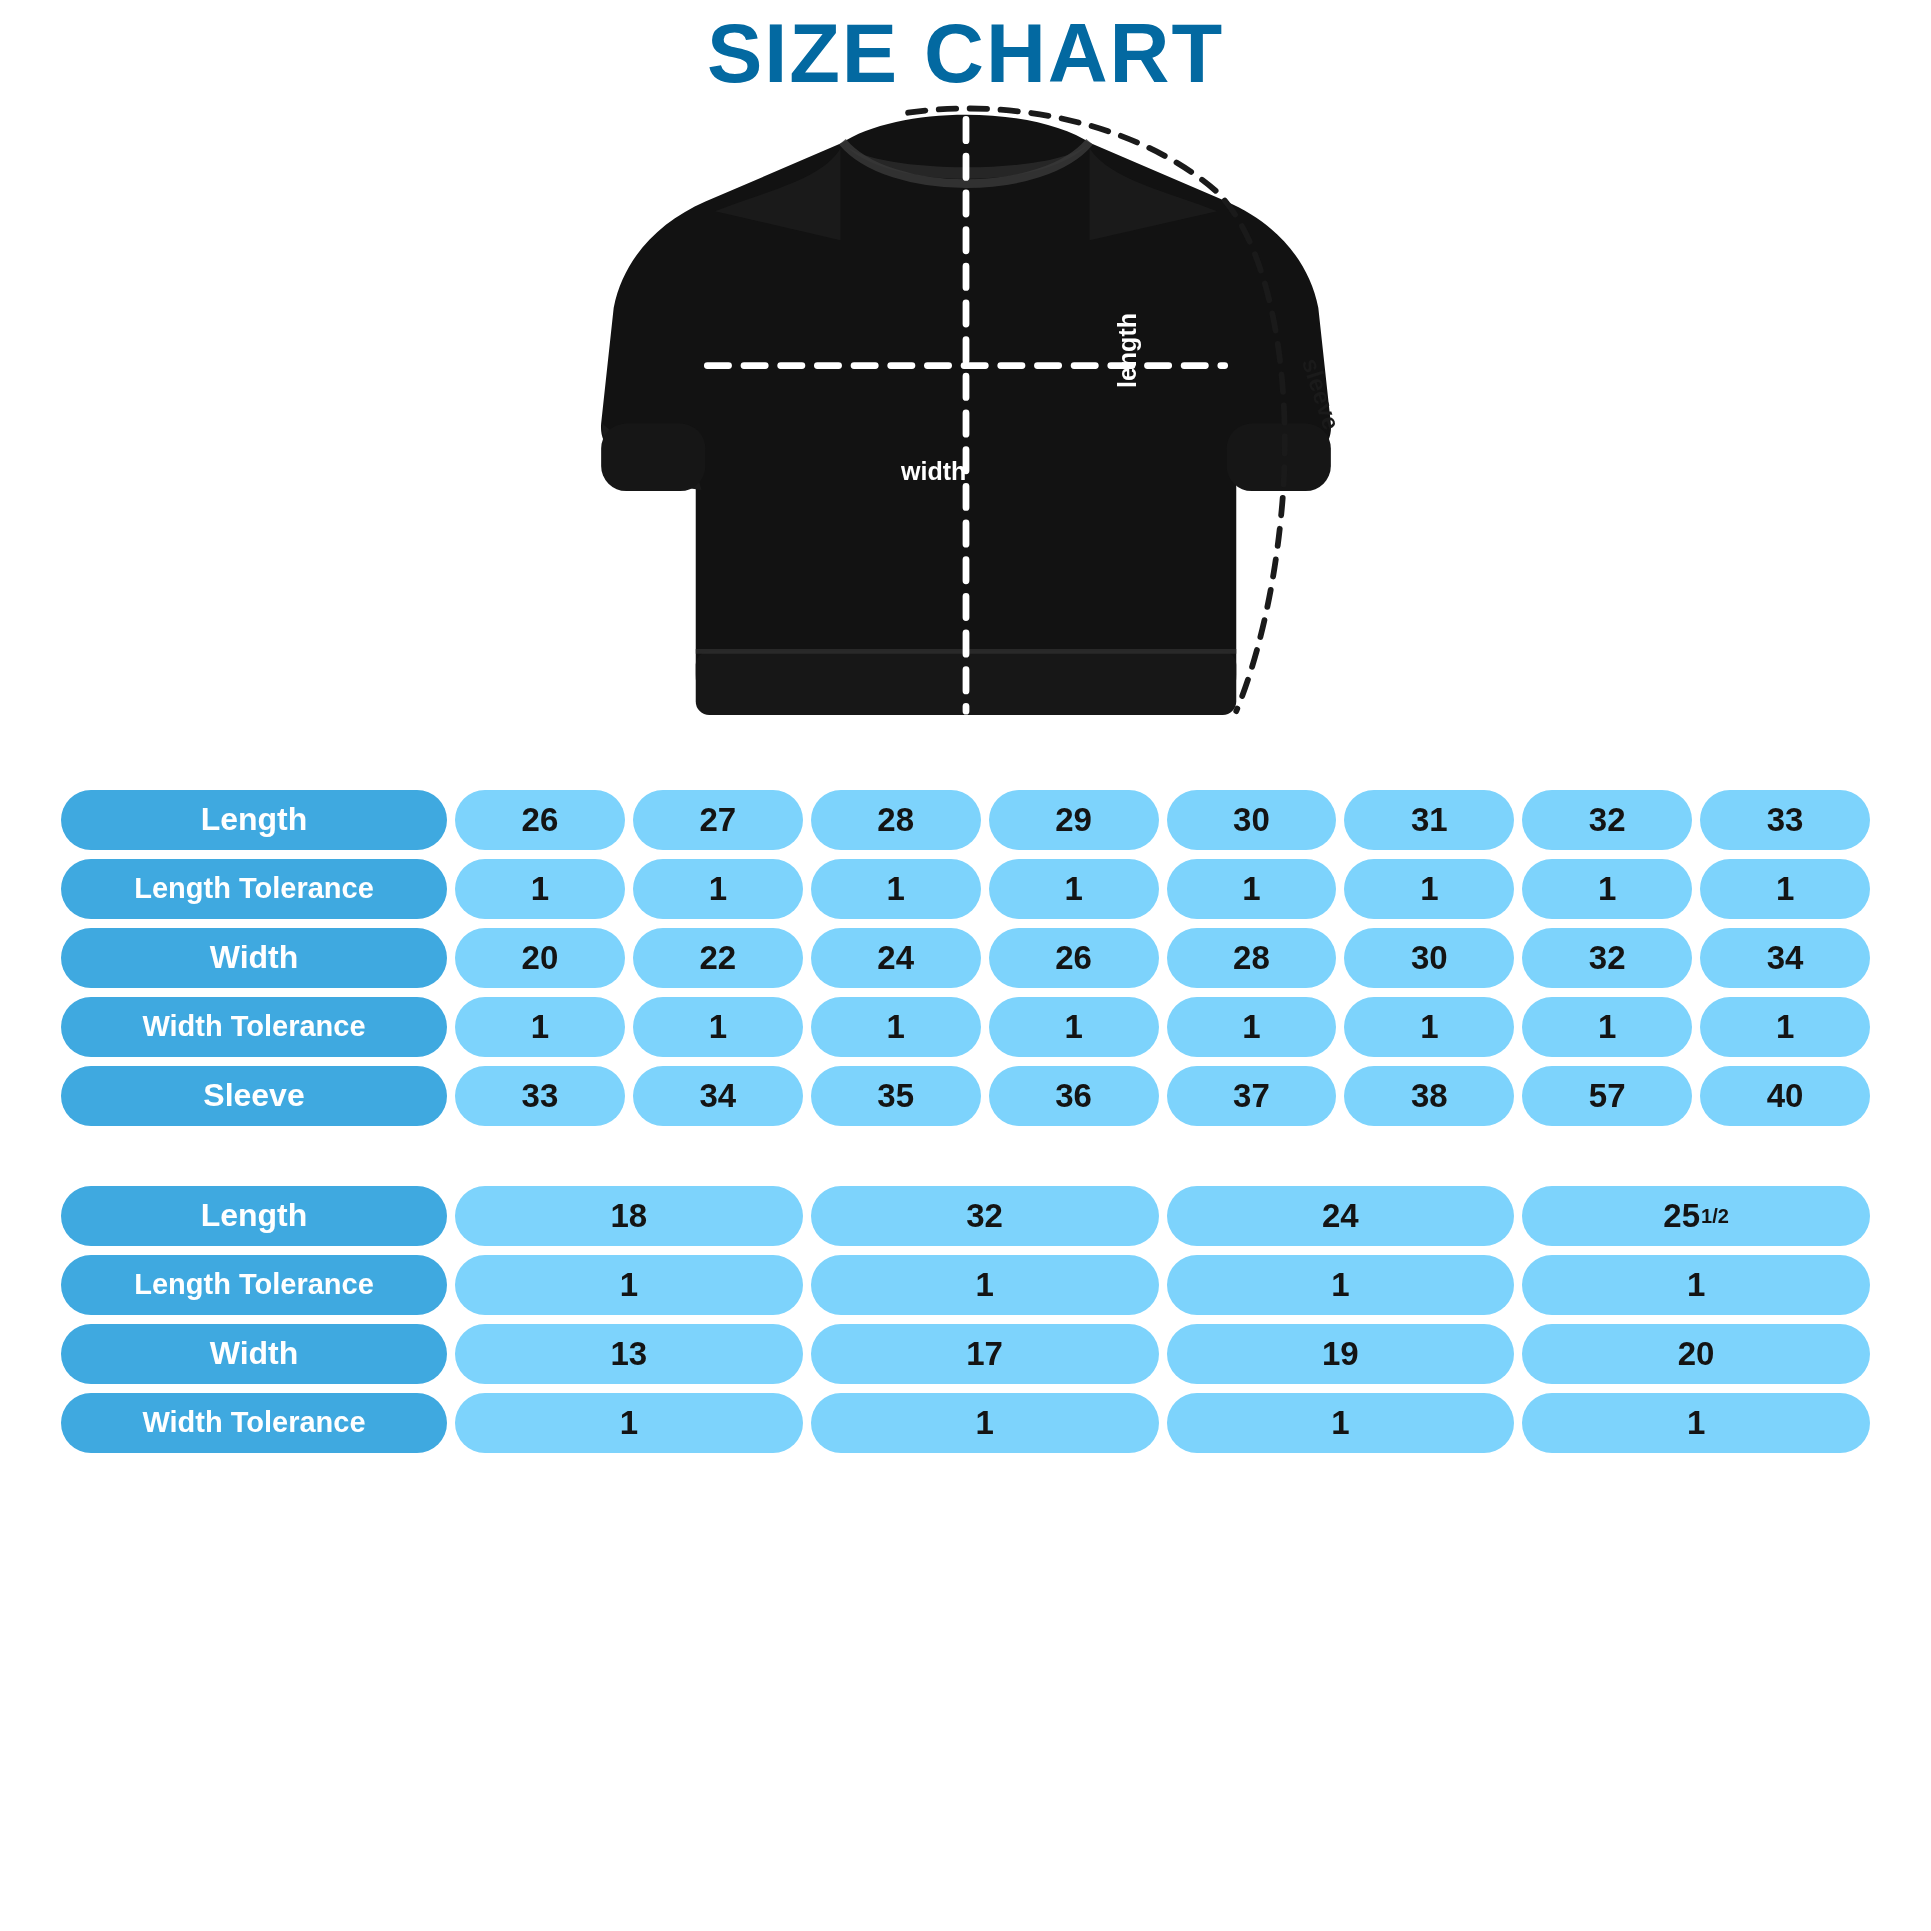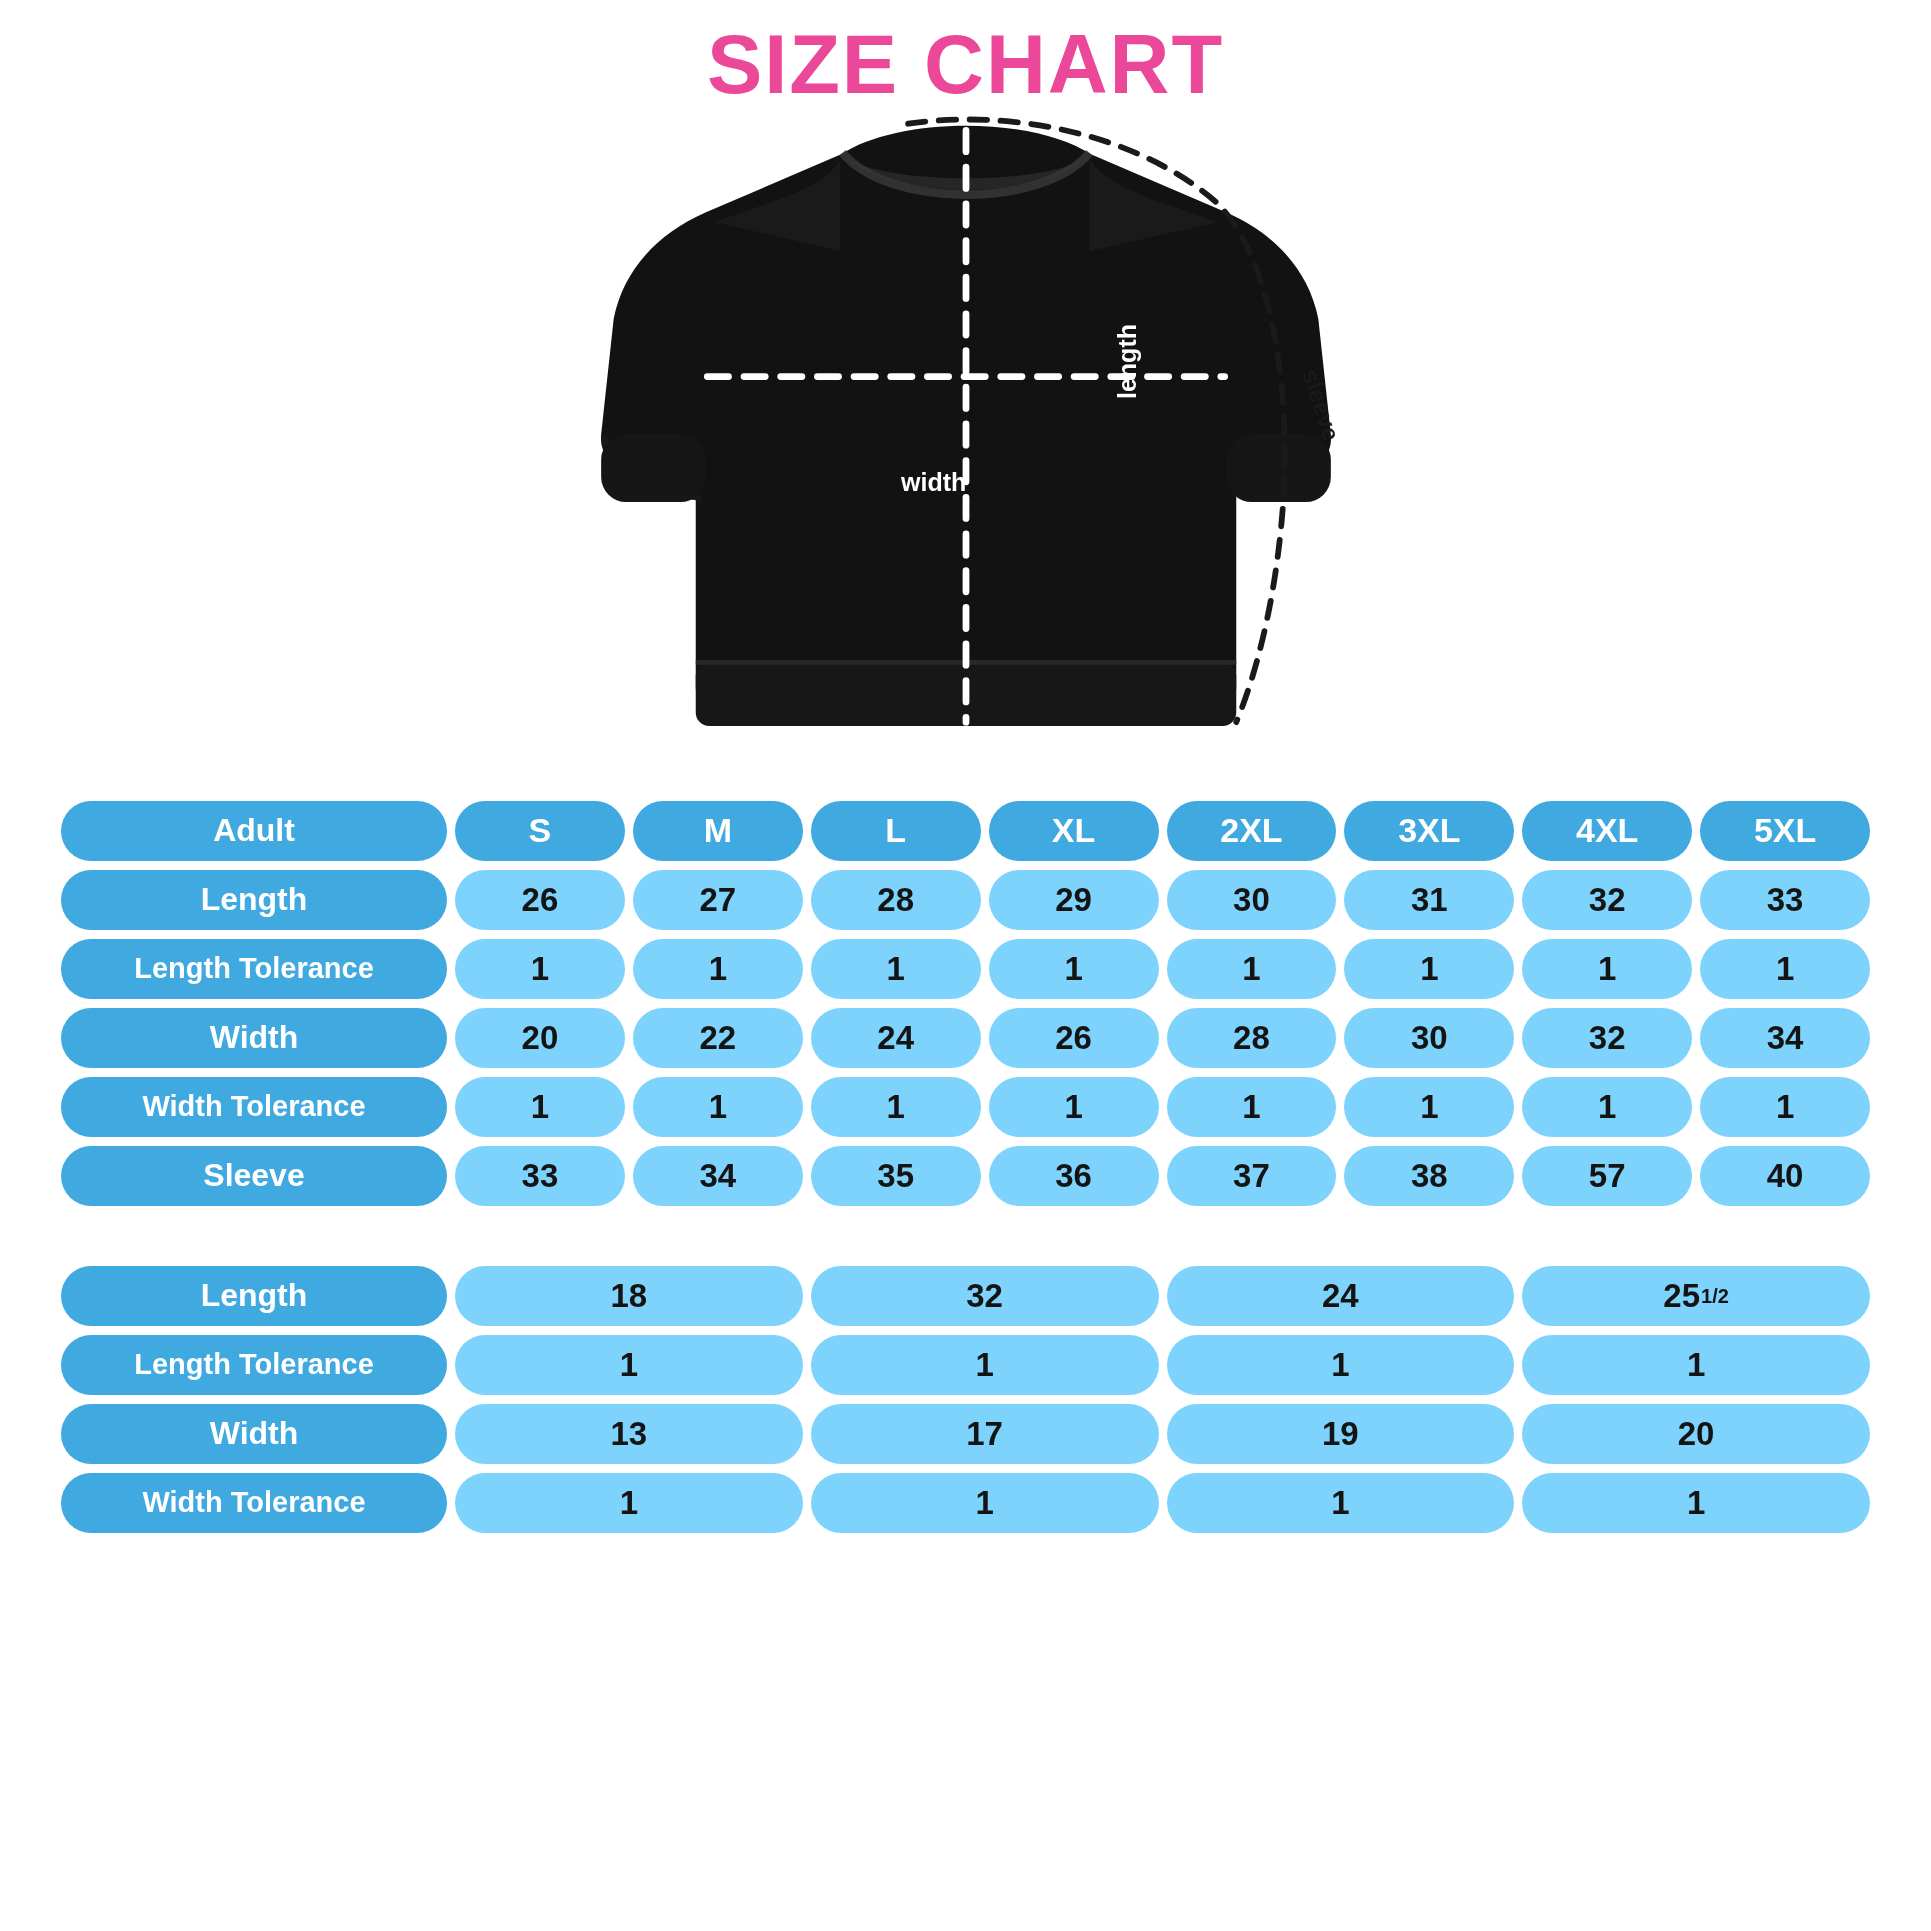--- a/index.html
+++ b/index.html
@@ -18,25 +18,25 @@
     position: relative;
     width: 1931px;
     height: 1931px;
     box-sizing: border-box;
     padding: 0 53px;
   }
 
   
   .title {
     text-align: center;
-    color: #ec4899;
+    color: #0369a1;
     font-size: 83px;
     font-weight: bold;
     letter-spacing: 1.9px;
-    padding-top: 23px;
+    padding-top: 12px;
     line-height: 1;
   }
 
   
   .garment-wrap {
     position: relative;
     height: 676px;
     margin-top: 9.7px;
   }
   .garment-svg {
@@ -184,49 +184,20 @@
       <col>
         <col>
         <col>
         <col>
         <col>
         <col>
         <col>
         <col>
     </colgroup>
     <tbody>
-      <tr>
-        <td>
-            <div class="cell row-label">Adult</div>
-          </td>
-        <td>
-            <div class="cell hdr-blue size-hdr">S</div>
-          </td>
-        <td>
-            <div class="cell hdr-blue size-hdr">M</div>
-          </td>
-        <td>
-            <div class="cell hdr-blue size-hdr">L</div>
-          </td>
-        <td>
-            <div class="cell hdr-blue size-hdr">XL</div>
-          </td>
-        <td>
-            <div class="cell hdr-blue size-hdr">2XL</div>
-          </td>
-        <td>
-            <div class="cell hdr-blue size-hdr">3XL</div>
-          </td>
-        <td>
-            <div class="cell hdr-blue size-hdr">4XL</div>
-          </td>
-        <td>
-            <div class="cell hdr-blue size-hdr">5XL</div>
-          </td>
-      </tr>
 
       <tr>
         <td>
             <div class="cell row-label">Length</div>
           </td>
         <td>
             <div class="cell val">26</div>
           </td>
         <td>
             <div class="cell val">27</div>

